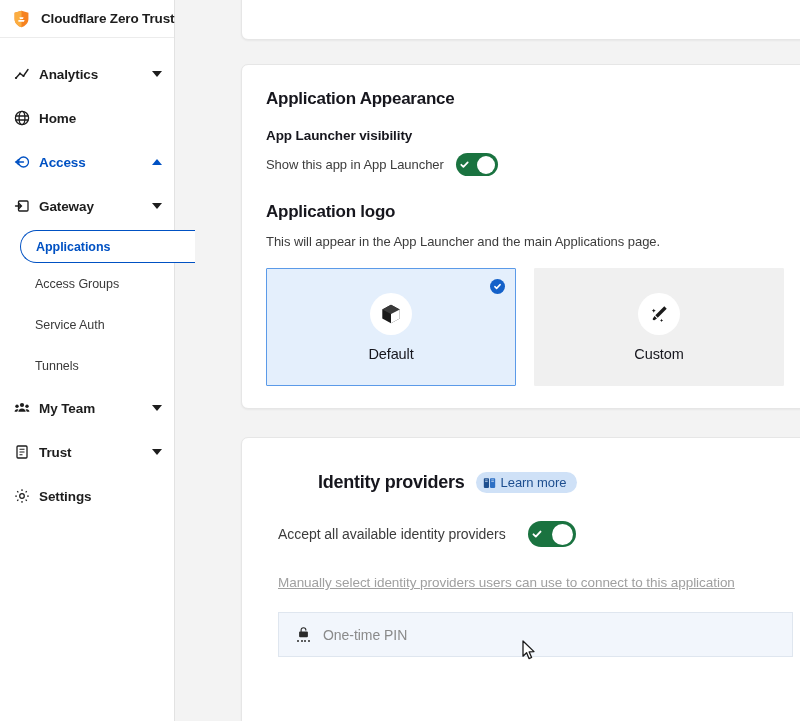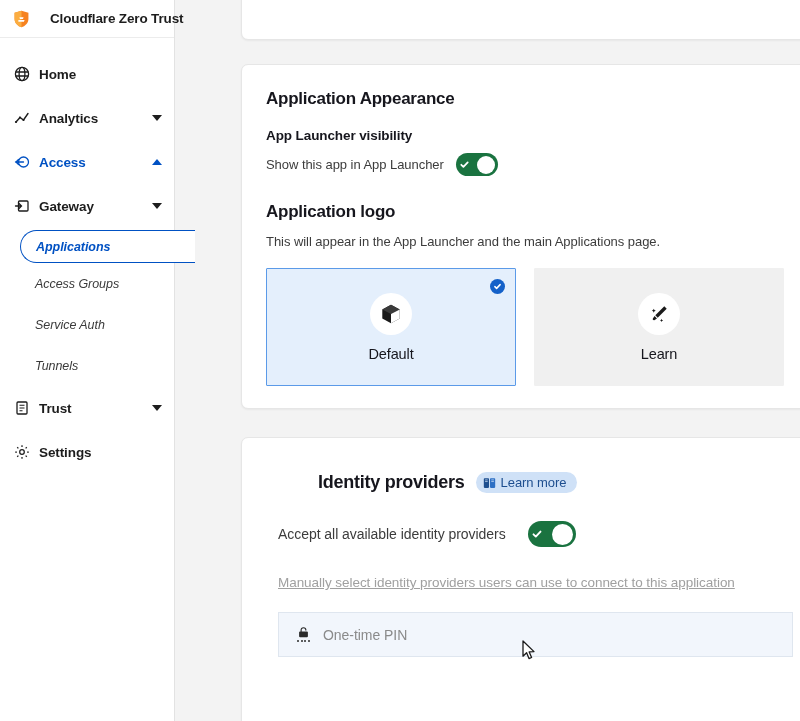--- a/index.html
+++ b/index.html
@@ -15,21 +15,21 @@
   .sidebar {
     width: 175px; height: 721px;
     background: #ffffff;
     border-right: 1px solid #e2e2e2;
     flex: 0 0 175px;
     position: relative;
     z-index: 5;
   }
   .brand {
     height: 38px;
-    display: flex; align-items: center; gap: 20px;
+    display: flex; align-items: center; gap: 11px;
     padding-left: 13px;
     border-bottom: 1px solid #ececec;
   }
   .brand-logo { width: 17px; height: 18px; flex: 0 0 17px; display:block; }
   .brand-name {
     font-size: 13.5px; font-weight: 700; color: #1d1d1d;
     letter-spacing: -0.15px; white-space: nowrap;
   }
   .nav { padding-top: 14px; }
   .nav-item {
@@ -56,21 +56,21 @@
     border-top: 6px solid #1d1d1d;
   }
   .caret.up { border-top: none; border-bottom: 6px solid #0051c3; }
 
   
   .subnav { padding-top: 2px; }
   .sub-item {
     height: 41px; display: flex; align-items: center;
     padding-left: 35px; cursor: pointer; position: relative;
   }
-  .sub-label { font-size: 12.5px; color: #3a3a3a; letter-spacing: -0.05px; font-style: italic; }
+  .sub-label { font-size: 12.5px; color: #3a3a3a; letter-spacing: -0.05px; }
   .sub-item.active {
     margin-left: 20px; padding-left: 15px;
     width: 175px;
     border: 1.5px solid #0051c3;
     border-right: none;
     border-radius: 20px 0 0 20px;
     height: 33px;
     background: #ffffff;
     z-index: 6;
   }
@@ -192,42 +192,42 @@
         <path d="M7.5 14.5 h9 l-1 2.5 h-8 z" fill="#ffffff"></path>
         <path d="M9 10.5 h6 l-0.8 2.6 h-4.4 z" fill="#ffffff"></path>
       </svg>
       <span class="brand-name">Cloudflare Zero Trust</span>
     </div>
 
     <nav class="nav">
 
       <div class="nav-item">
         <span class="nav-ico">
-          <svg width="16" height="16" viewBox="0 0 16 16" fill="none" stroke="currentColor" stroke-width="1.3">
-            <circle cx="8" cy="8" r="6.6"></circle>
-              <ellipse cx="8" cy="8" rx="2.9" ry="6.6"></ellipse>
-            <path d="M1.6 6h12.8M1.6 10h12.8"></path>
-          </svg>
-        </span>
-        <span class="nav-label">Home</span>
-      </div>
-
-      <div class="nav-item">
-        <span class="nav-ico">
           <svg width="16" height="16" viewBox="0 0 16 16" fill="none" stroke="currentColor" stroke-width="1.4" stroke-linecap="round">
             <path d="M2 12 L6 7.5 L9.5 10 L14 3.5"></path>
             <circle cx="2" cy="12" r="1.1" fill="currentColor" stroke="none"></circle>
             <circle cx="6" cy="7.5" r="1.1" fill="currentColor" stroke="none"></circle>
             <circle cx="9.5" cy="10" r="1.1" fill="currentColor" stroke="none"></circle>
           </svg>
         </span>
         <span class="nav-label">Analytics</span>
         <span class="caret"></span>
       </div>
 
+      <div class="nav-item">
+        <span class="nav-ico">
+          <svg width="16" height="16" viewBox="0 0 16 16" fill="none" stroke="currentColor" stroke-width="1.3">
+            <circle cx="8" cy="8" r="6.6"></circle>
+              <ellipse cx="8" cy="8" rx="2.9" ry="6.6"></ellipse>
+            <path d="M1.6 6h12.8M1.6 10h12.8"></path>
+          </svg>
+        </span>
+        <span class="nav-label">Home</span>
+      </div>
+
       <div class="nav-item active">
         <span class="nav-ico">
           <svg width="16" height="16" viewBox="0 0 16 16" fill="none" stroke="currentColor" stroke-width="1.3" stroke-linecap="round">
             <circle cx="9.5" cy="8" r="5"></circle>
             <path d="M1.5 8h8M4.5 5.5 L2 8 L4.5 10.5"></path>
           </svg>
         </span>
         <span class="nav-label">Access</span>
         <span class="caret up"></span>
       </div>
@@ -251,20 +251,34 @@
           <span class="sub-label">Access Groups</span>
         </div>
         <div class="sub-item">
           <span class="sub-label">Service Auth</span>
         </div>
         <div class="sub-item">
           <span class="sub-label">Tunnels</span>
         </div>
       </div>
 
+      <div class="nav-item">
+        <span class="nav-ico">
+          <svg width="16" height="16" viewBox="0 0 16 16" fill="currentColor">
+            <circle cx="8" cy="5" r="2.1"></circle>
+              <circle cx="3" cy="6.3" r="1.7"></circle>
+              <circle cx="13" cy="6.3" r="1.7"></circle>
+            <path d="M4.3 11.8c0-2 1.7-3.3 3.7-3.3s3.7 1.3 3.7 3.3z"></path>
+            <path d="M0.6 11.8c0-1.5 1.1-2.5 2.4-2.5.5 0 1 .15 1.4.4-.7.6-1.1 1.3-1.2 2.1z"></path>
+            <path d="M15.4 11.8c0-1.5-1.1-2.5-2.4-2.5-.5 0-1 .15-1.4.4.7.6 1.1 1.3 1.2 2.1z"></path>
+          </svg>
+        </span>
+        <span class="nav-label">My Team</span>
+        <span class="caret"></span>
+      </div>
 
       <div class="nav-item">
         <span class="nav-ico">
           <svg width="16" height="16" viewBox="0 0 16 16" fill="none" stroke="currentColor" stroke-width="1.3">
             <rect x="3" y="2" width="10" height="12" rx="1"></rect>
             <path d="M5.5 5.2h5M5.5 8h5M5.5 10.8h3" stroke-width="1.1"></path>
           </svg>
         </span>
         <span class="nav-label">Trust</span>
         <span class="caret"></span>
@@ -331,21 +345,21 @@
 
           <div class="logo-card plain">
             <span class="logo-bubble">
               <svg width="22" height="22" viewBox="0 0 24 24" fill="#1a1a1a">
                 <path d="M17.8 3.6 L20.4 6.2 L10.6 16 L8 13.4 Z"></path>
                 <path d="M7.2 14.2 L9.8 16.8 L7.3 18.6 C6.2 19.4 4.6 18.2 5.3 17 Z"></path>
                 <path d="M6.3 6.2 l.7 1.5 1.5.7 -1.5.7 -.7 1.5 -.7 -1.5 -1.5 -.7 1.5 -.7 Z"></path>
                 <path d="M14.8 17.3 l.55 1.2 1.2.55 -1.2.55 -.55 1.2 -.55 -1.2 -1.2 -.55 1.2 -.55 Z"></path>
               </svg>
             </span>
-            <span class="logo-label">Learn</span>
+            <span class="logo-label">Custom</span>
           </div>
 
         </div>
       </div>
     </section>
 
     <section class="card" id="card-idp">
       <div class="card-inner" style="padding-top:34px; padding-left:36px; padding-right:36px;">
 
         <div class="row">

